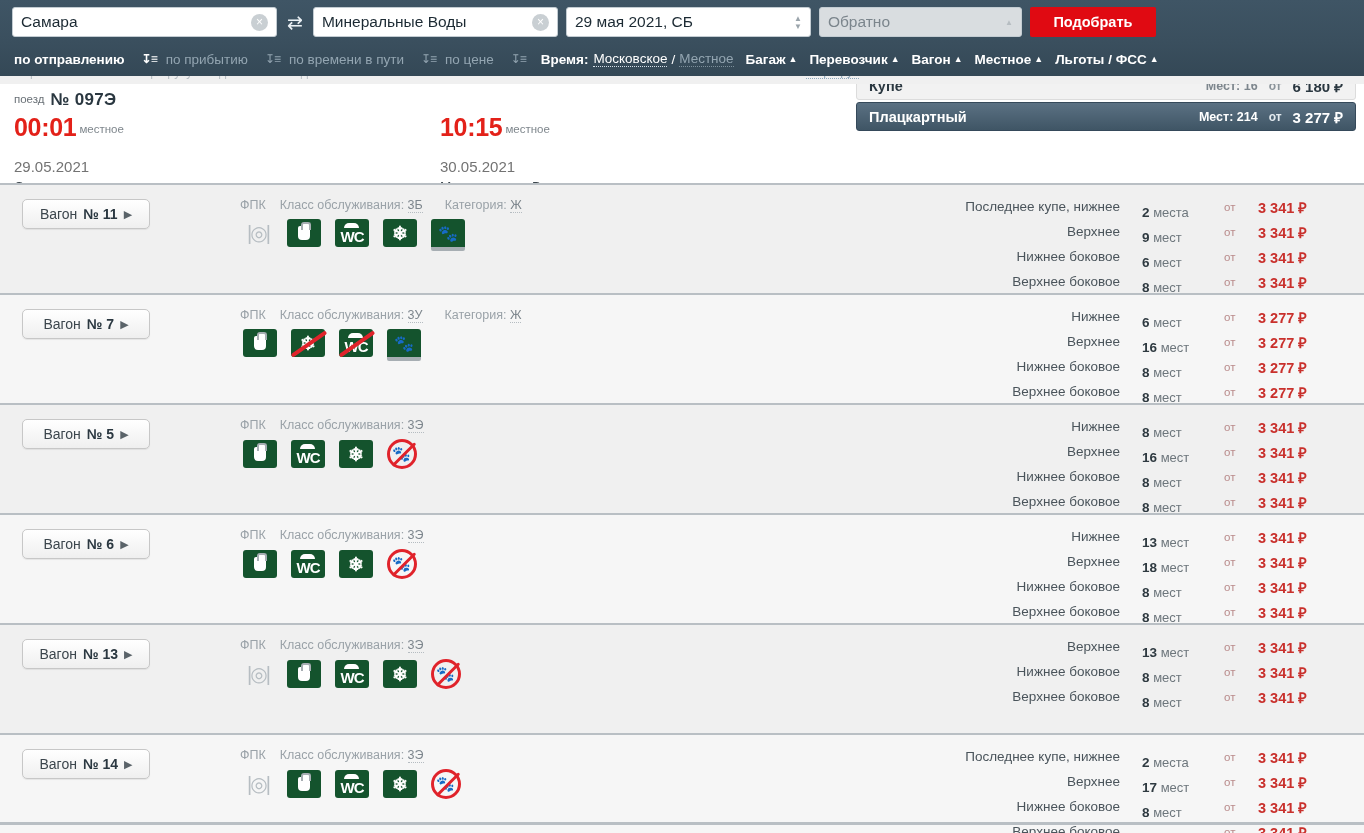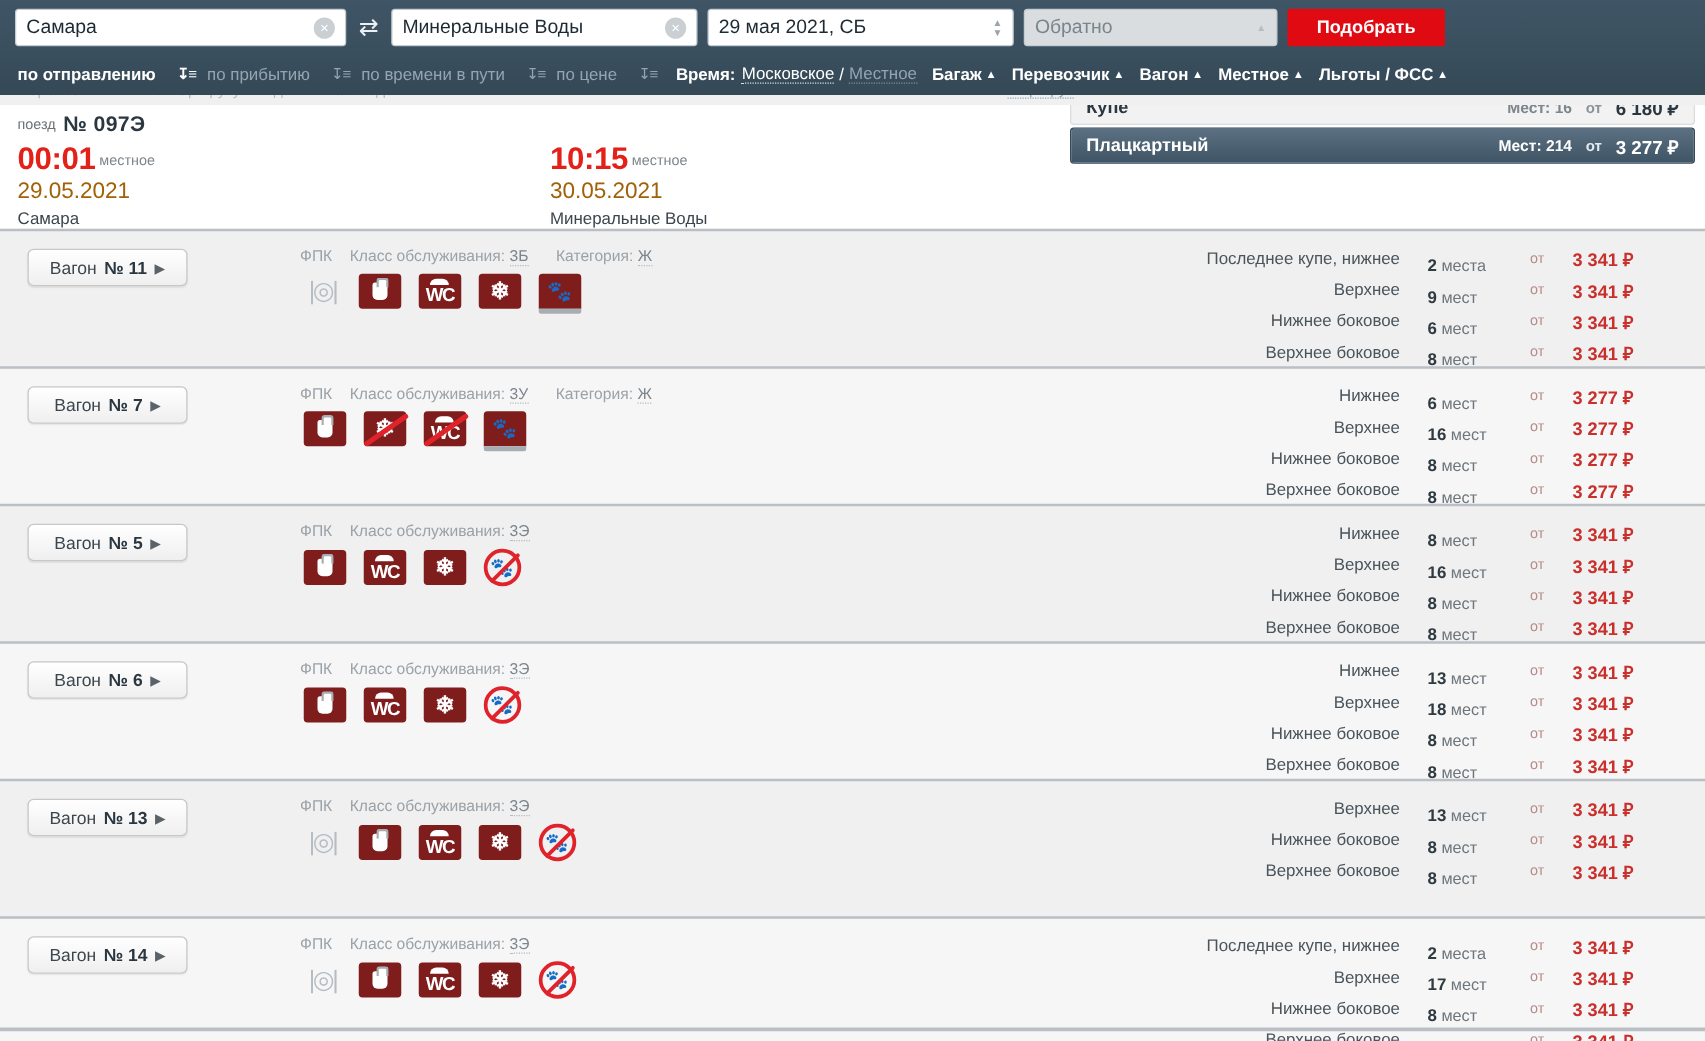--- a/index.html
+++ b/index.html
@@ -110,21 +110,21 @@
     background: #fff;
   }
   .trow-num { position:absolute; left:14px; top:10px; }
   .lbl-poezd { font-size: 11.5px; color:#6a7177; vertical-align: 2px; }
   .num-poezd { font-size: 17px; font-weight:bold; color:#2a3740; margin-left:6px; letter-spacing:.3px; }
 
   .dep { position:absolute; left:14px; top:33px; }
   .arr { position:absolute; left:440px; top:33px; }
   .bigtime { font-size: 25px; font-weight: bold; color:#e32119; letter-spacing:-.3px; }
   .loc-lbl { font-size:11.5px; color:#7e868c; margin-left:3px; vertical-align:3px; }
-  .dt { font-size:18px; color:#a16207; margin-top:0; }
+  .dt { font-size:15px; color:#737373; margin-top:16px; }
   .st { font-size:13.5px; color:#3c464d; margin-top:4px; }
 
   .duration {
     position:absolute; left:215px; top:120px;
     font-size:13.5px; font-weight:bold; color:#2a3740;
     display:flex; align-items:center; gap:7px;
   }
   .arrow-g { font-size: 13px; }
 
   .facil {
@@ -207,21 +207,21 @@
   .wbtn .wn { font-weight:bold; color:#2a3740; }
   .wbtn .tri { color:#5a6369; font-size:11px; }
 
   .wmeta { position:absolute; left:240px; top:13px; font-size:12.5px; color:#9aa2a8; white-space:nowrap; }
   .wmeta .fpk { margin-right: 14px; }
   .wmeta .val { color:#7d868d; border-bottom:1px dotted #b5bcc1; }
   .wmeta .cat { margin-left: 22px; }
 
   .wicons { position:absolute; left:243px; top:34px; display:flex; align-items:center; gap:14px; }
   .sq {
-    width:34px; height:28px; background:#7f1d1d; border-radius:3px;
+    width:34px; height:28px; background:#14532d; border-radius:3px;
     position:relative; display:flex; align-items:center; justify-content:center;
     color:#fff; font-weight:bold;
   }
   .sq.wc { font-size:15px; letter-spacing:-1px; }
   .sq.wc::before{
     content:""; position:absolute; left:9px; top:4px; width:15px; height:5px;
     border-radius:7px 7px 0 0; background:#fff;
   }
   .sq.wc span { margin-top:6px; }
   .sq.ac { font-size:19px; line-height:1; }

